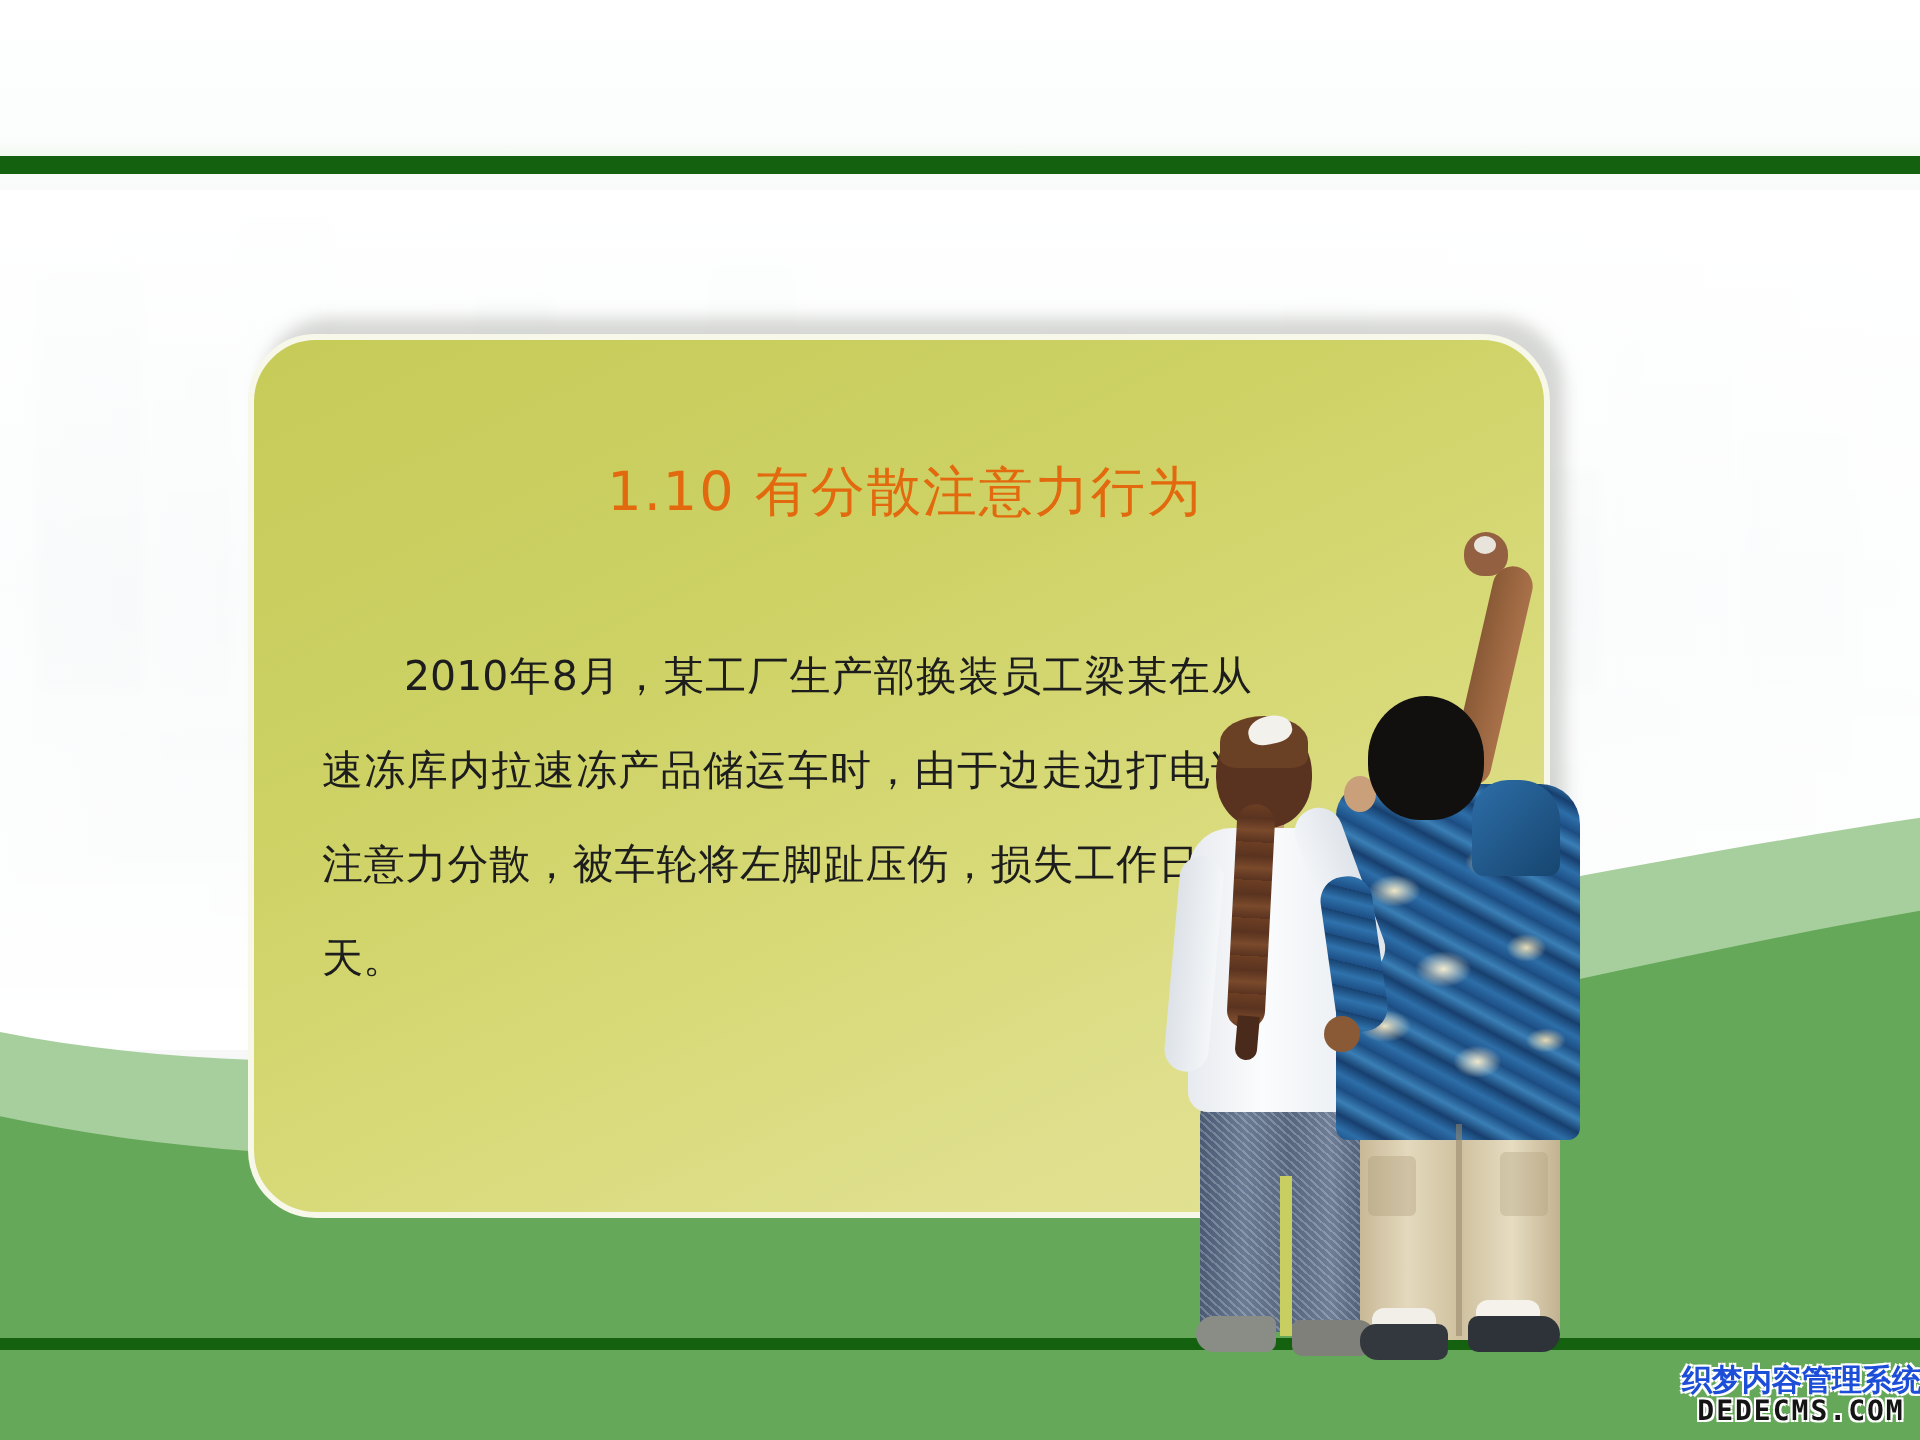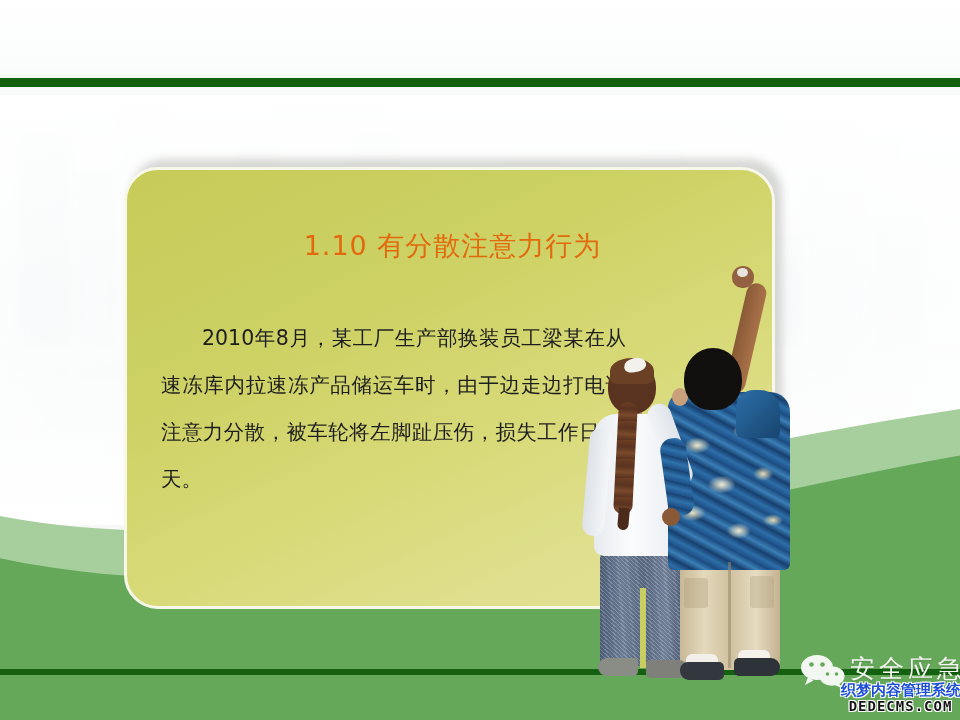--- a/index.html
+++ b/index.html
@@ -374,32 +374,19 @@
       <div class="b-pocket-r"></div>
       <div class="b-seam"></div>
       <div class="b-sock-l"></div>
       <div class="b-sock-r"></div>
       <div class="b-shoe-l"></div>
       <div class="b-shoe-r"></div>
     </div>
 
   </div>
 
-  <div class="logo-wrap">
-    <svg class="wechat-icon" viewBox="0 0 46 34">
-      <ellipse cx="17" cy="13.5" rx="16" ry="12.5" fill="#f3f7f1"></ellipse>
-      <path d="M8,23 L5,31 L13.5,26.5 Z" fill="#f3f7f1"></path>
-      <circle cx="11.5" cy="10.5" r="2.3" fill="#66a85a"></circle>
-      <circle cx="22.5" cy="10.5" r="2.3" fill="#66a85a"></circle>
-      <ellipse cx="32" cy="22" rx="12.5" ry="9.8" fill="#f3f7f1"></ellipse>
-      <path d="M39,29 L42,34 L35.5,31.5 Z" fill="#f3f7f1"></path>
-      <circle cx="27.5" cy="20" r="1.8" fill="#66a85a"></circle>
-      <circle cx="36.5" cy="20" r="1.8" fill="#66a85a"></circle>
-    </svg>
-    <div class="logo-text">安全应急</div>
-  </div>
 
   <div class="wm">
     <div class="wm-cn">织梦内容管理系统</div>
     <div class="wm-en">DEDECMS.COM</div>
   </div>
 
 </div>
 
 </body></html>

